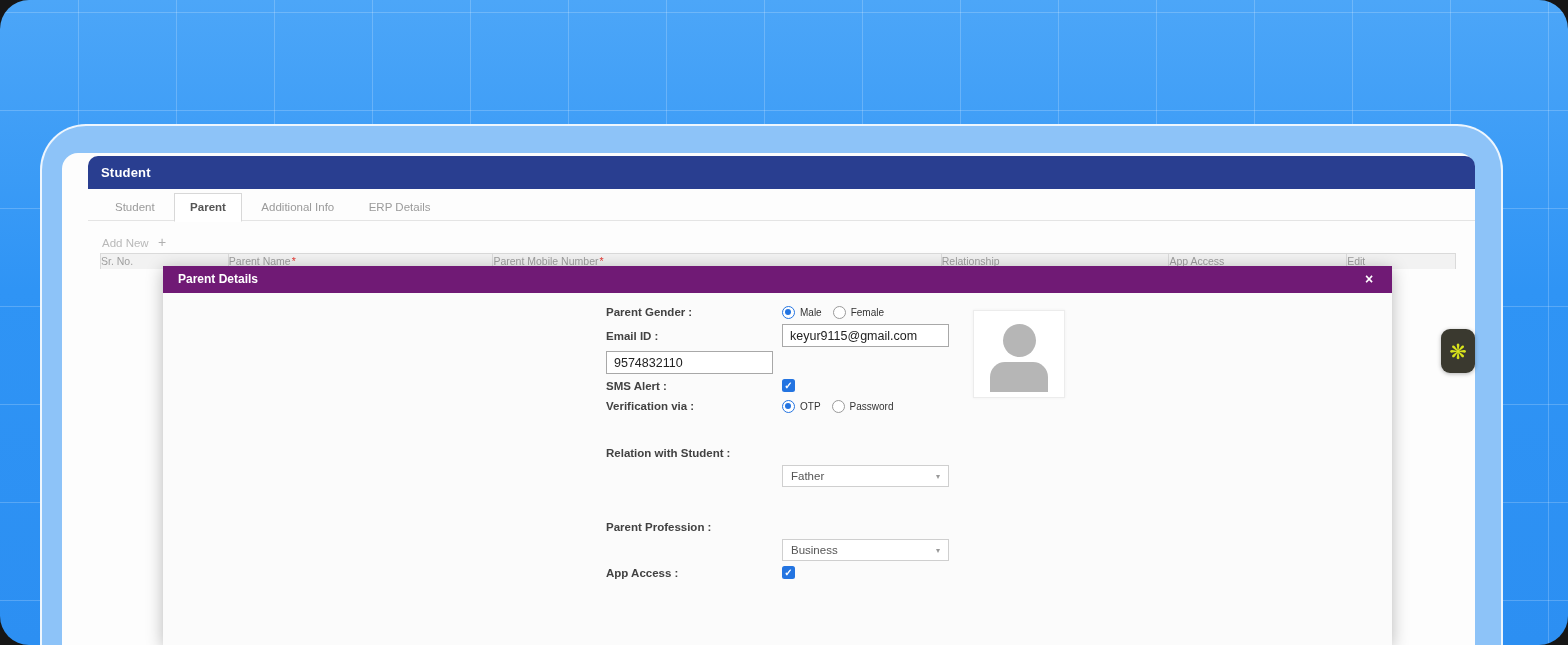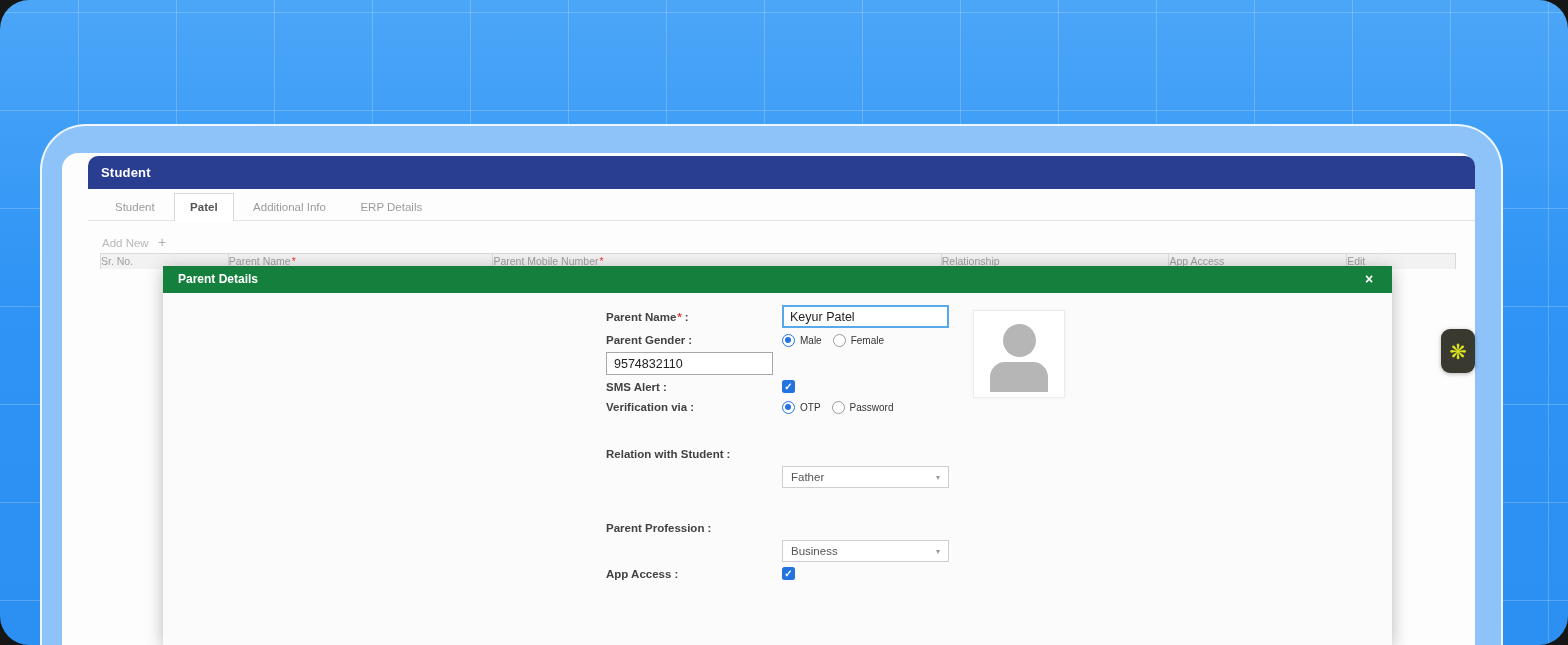--- a/index.html
+++ b/index.html
@@ -38,21 +38,21 @@
   .th { font-size:10.5px; color:#9e9e9e; line-height:15px;
     border-right:1px solid #dadada; overflow:hidden; white-space:nowrap; }
   .th:last-child { border-right:none; }
   .th:nth-child(1){width:128px}.th:nth-child(2){width:265px}.th:nth-child(3){width:449px}
   .th:nth-child(4){width:228px}.th:nth-child(5){width:178px}.th:nth-child(6){width:108px}
   .star { color:#e53935; margin-left:1px; }
 
   
   .modal { position:absolute; left:163px; top:266px; width:1229px; height:379px;
     background:#fbfbfb; box-shadow:0 3px 16px rgba(0,0,0,.28); z-index:20; }
-  .modal-header { height:27px; background:#15803d; position:relative; }
+  .modal-header { height:27px; background:#701a75; position:relative; }
   .modal-title { color:#fff; font-size:12px; font-weight:600; line-height:27px; padding-left:15px; }
   .modal-close { position:absolute; right:12px; top:0; width:22px; height:27px; color:#fff;
     font-size:14px; font-weight:700; line-height:26px; text-align:center; cursor:pointer; }
 
   .form { position:absolute; left:443px; top:0; width:560px; padding-top:39px; }
   .frow { display:flex; align-items:center; }
   .flabel { width:176px; font-size:11.5px; font-weight:600; color:#424242; flex:none; }
   .colon { margin-left:3px; }
   .tinput { width:167px; height:23px; border:1px solid #a8a8a8; background:#fff;
     font-family:"Liberation Sans",sans-serif; font-size:12.5px; color:#222; padding:0 7px; }
@@ -95,21 +95,21 @@
 
   <div class="frame">
     <div class="frame-inner">
 
       <div class="card-header">
         <span>Student</span>
       </div>
 
       <div class="tabbar">
         <span class="tab">Student</span>
-        <span class="tab active">Patel</span>
+        <span class="tab active">Parent</span>
         <span class="tab">Additional Info</span>
         <span class="tab">ERP Details</span>
       </div>
 
       <div class="addnew">
         <span>Add New</span>
         <span class="plus">+</span>
       </div>
 
       <div class="thead">
@@ -137,37 +137,37 @@
   </div>
 
   <div class="modal">
     <div class="modal-header">
       <div class="modal-title">Parent Details</div>
       <div class="modal-close">×</div>
     </div>
 
     <div class="form">
 
-      <div class="frow mb1">
-        <span class="flabel"><span>Parent Name</span><span class="star">*</span><span class="colon">:</span></span>
-        <input class="tinput focused" type="text" value="Keyur Patel" style="">
-      </div>
 
       <div class="frow mb2 h14">
         <span class="flabel"><span>Parent Gender</span><span class="colon">:</span></span>
         <span class="rwrap">
           <span class="radio checked"></span>
           <span class="rlabel">Male</span>
         </span>
         <span class="rwrap rgap">
           <span class="radio"></span>
           <span class="rlabel">Female</span>
         </span>
       </div>
 
+      <div class="frow mb3">
+        <span class="flabel"><span>Email ID</span><span class="colon">:</span></span>
+        <input class="tinput" type="text" value="keyur9115@gmail.com" style="">
+      </div>
 
       <div class="frow mb4">
         <input class="tinput" type="text" value="9574832110" style="">
       </div>
 
       <div class="frow mb5 h13">
         <span class="flabel"><span>SMS Alert</span><span class="colon">:</span></span>
         <span class="checkbox">✓</span>
       </div>
 

